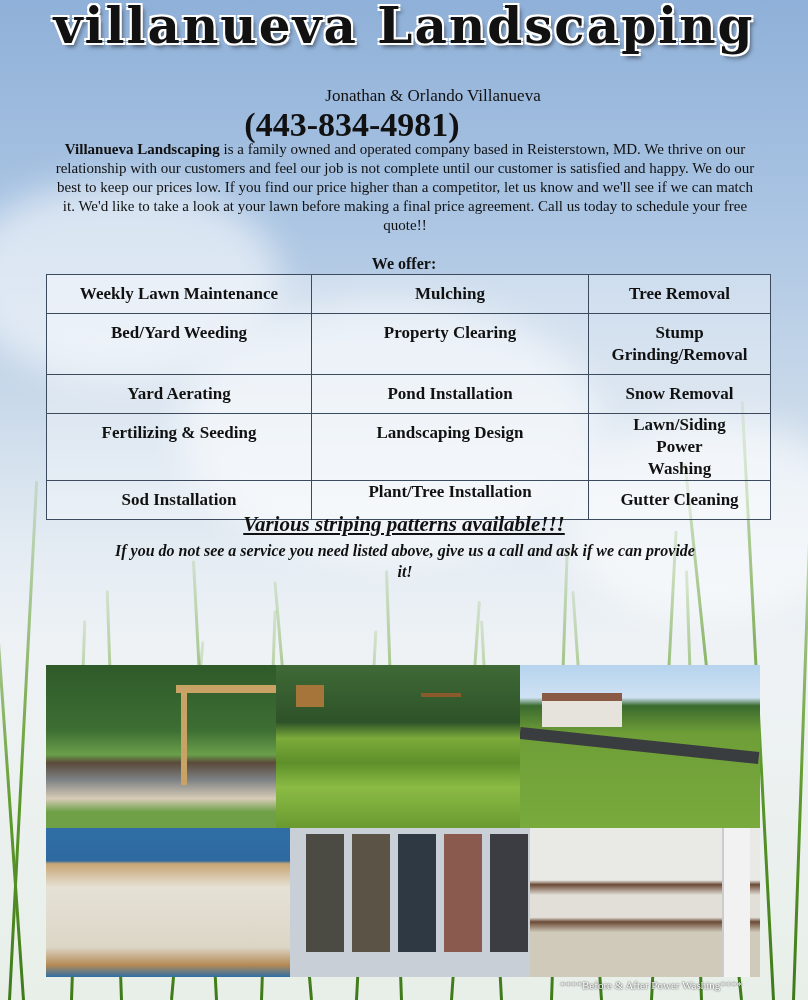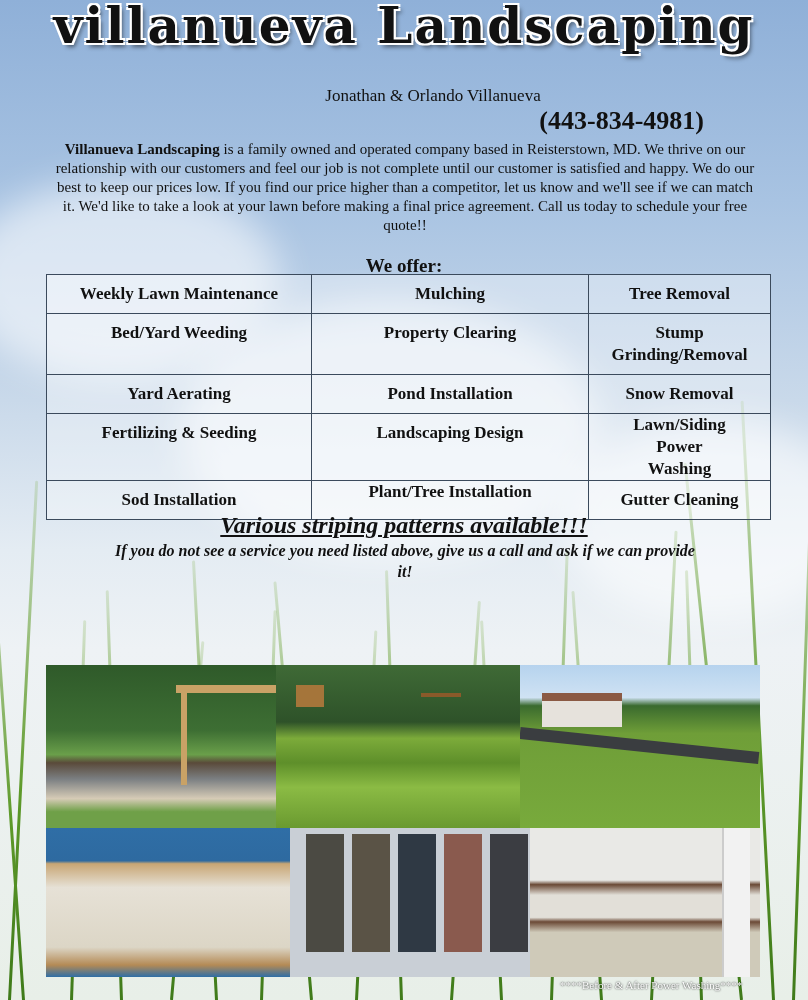--- a/index.html
+++ b/index.html
@@ -5,30 +5,30 @@
   html,body{margin:0;padding:0;}
   body{width:808px;height:1000px;overflow:hidden;position:relative;
     font-family:"Liberation Serif","DejaVu Serif",serif;color:#111;
     background:linear-gradient(180deg,#8fb0d8 0%,#a8c3e2 20%,#c9d9ea 40%,#e4ecf3 55%,#eef2f5 65%,#e8efe8 100%);}
   .cloud{position:absolute;border-radius:50%;background:rgba(255,255,255,0.55);filter:blur(18px);}
   .grass{position:absolute;bottom:0;width:3px;background:linear-gradient(180deg,rgba(120,170,60,0.2),#5e9a2a 60%,#3f7a1a);border-radius:2px 2px 0 0;transform-origin:bottom center;}
   .title{position:absolute;top:-4px;left:0;width:808px;text-align:center;
     font-family:"DejaVu Serif",serif;font-weight:bold;font-size:50px;letter-spacing:2px;color:#111;
     text-shadow:-2px -2px 0 #fff,2px -2px 0 #fff,-2px 2px 0 #fff,2px 2px 0 #fff,3px 4px 4px rgba(0,0,0,0.5);}
   .owners{position:absolute;top:86px;left:0;width:808px;text-align:center;font-size:17px;margin-left:29px;}
-  .phone{position:absolute;top:106px;left:0;width:704px;text-align:right;font-size:26px;font-weight:bold;}
+  .phone{position:absolute;top:106px;left:0;width:704px;text-align:center;font-size:34px;font-weight:bold;}
   .intro{position:absolute;top:140px;left:55px;width:700px;text-align:center;font-size:15px;line-height:19px;}
   .intro b{font-weight:bold;}
-  .offer{position:absolute;top:255px;left:0;width:808px;text-align:center;font-size:19px;font-weight:bold;}
+  .offer{position:absolute;top:255px;left:0;width:808px;text-align:center;font-size:16px;font-weight:bold;}
   table.svc{position:absolute;top:274px;left:46px;width:725px;border-collapse:collapse;
     background:rgba(255,255,255,0.35);}
   table.svc td{border:1px solid #3b4a5c;text-align:center;vertical-align:top;font-weight:bold;
     font-size:17px;line-height:22px;padding:8px 4px;}
   table.svc td.c1{width:256px;} table.svc td.c2{width:196px;}
-  .striping{position:absolute;top:512px;left:0;width:808px;text-align:center;font-size:24px;
+  .striping{position:absolute;top:512px;left:0;width:808px;text-align:center;font-size:21px;
     font-weight:bold;font-style:italic;text-decoration:underline;}
   .notice{position:absolute;top:540px;left:110px;width:590px;text-align:center;font-size:16px;
     font-weight:bold;font-style:italic;line-height:21px;}
   .photos{position:absolute;left:46px;top:665px;width:714px;height:312px;}
   .photo{position:absolute;overflow:hidden;}
   .caption{position:absolute;left:560px;top:979px;font-size:11px;color:#fff;text-shadow:0 0 2px #000;}
 </style>
 </head>
 <body>
 

